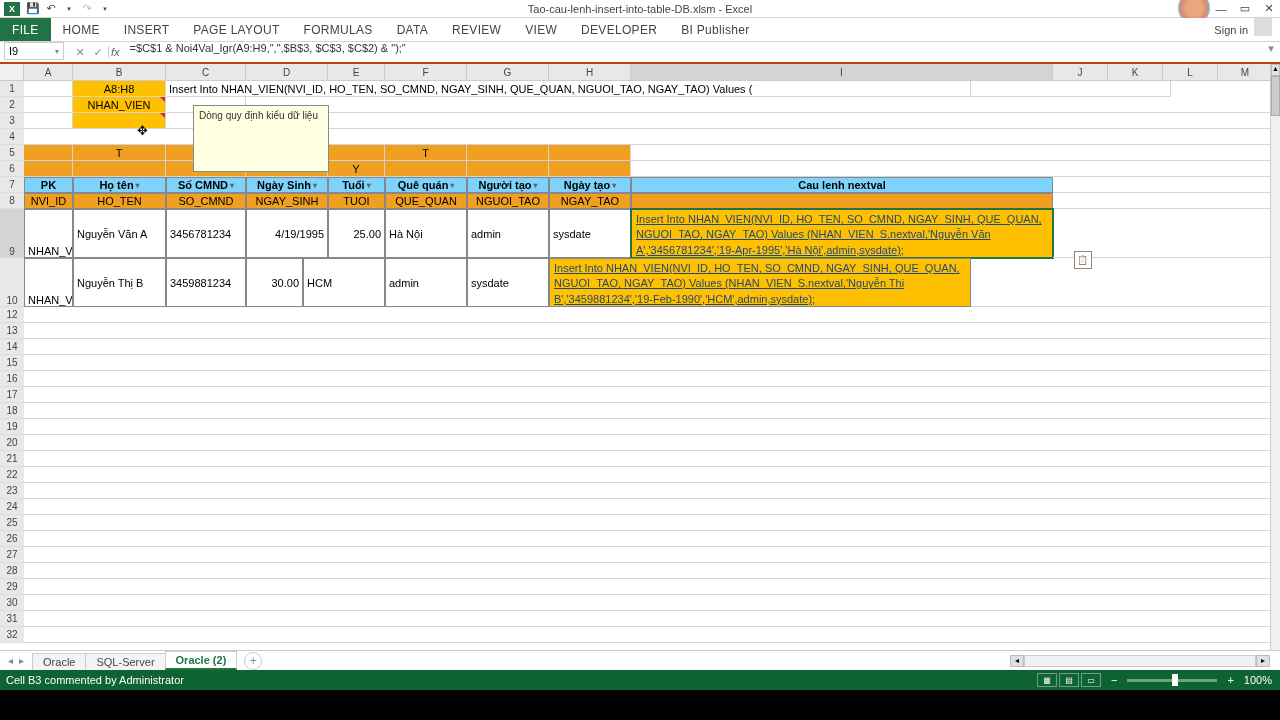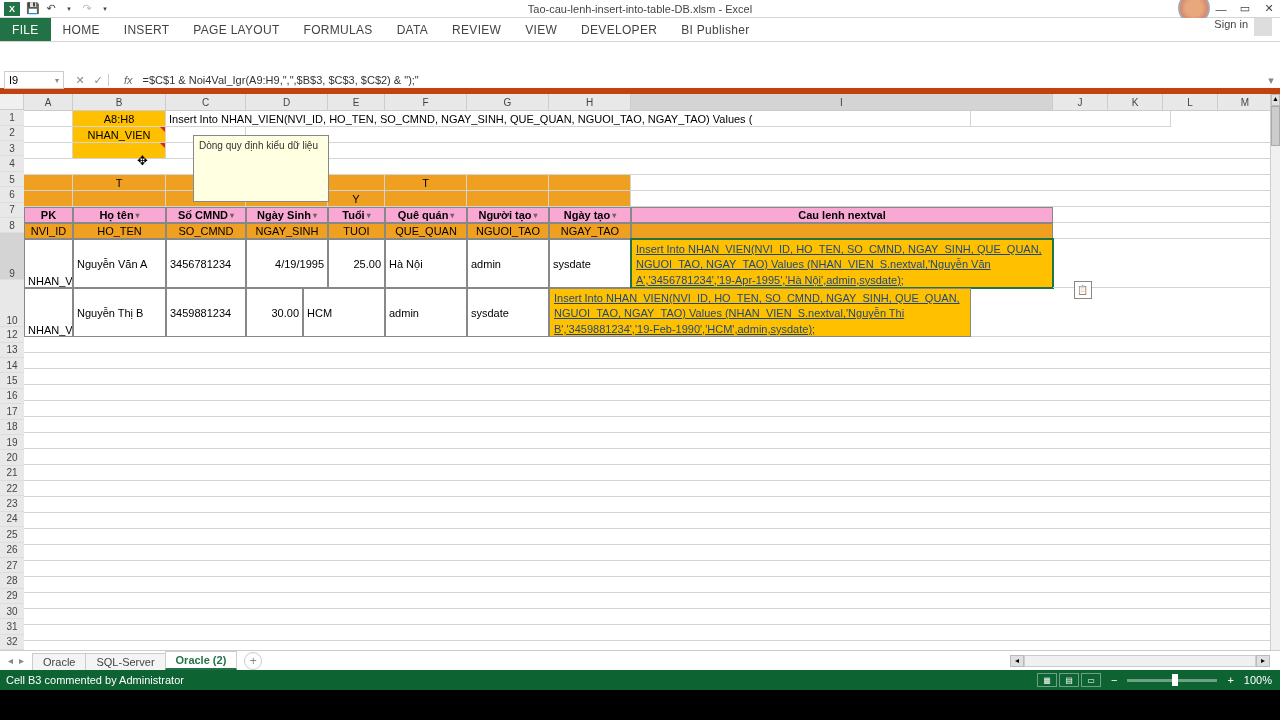--- a/index.html
+++ b/index.html
@@ -13,30 +13,30 @@
 .xl-icon { width: 16px; height: 14px; background: #217346; color: #fff; font-size: 9px; font-weight: bold; display: flex; align-items: center; justify-content: center; margin-right: 4px; }
 .title-text { position: absolute; left: 50%; transform: translateX(-50%); font-size: 11px; color: #444; }
 .win-controls { position: absolute; right: 0; display: flex; align-items: center; gap: 2px; }
 .win-btn { width: 22px; height: 16px; display: flex; align-items: center; justify-content: center; font-size: 11px; color: #444; }
 .user-badge { width: 32px; height: 32px; border-radius: 50%; background: radial-gradient(circle, #e8a87c 40%, #c26868 100%); position: absolute; right: 70px; top: -8px; border: 2px solid #aaa; }
 
 
 .ribbon-tabs { height: 24px; background: #fff; display: flex; align-items: stretch; border-bottom: 1px solid #d4d4d4; position: relative; }
 .tab { padding: 0 12px; display: flex; align-items: center; font-size: 12px; color: #444; text-transform: uppercase; letter-spacing: 0.3px; }
 .tab.file { background: #217346; color: #fff; font-weight: normal; }
-.signin { position: absolute; right: 8px; display: flex; align-items: flex-start; font-size: 11px; color: #444; }
+.signin { position: absolute; right: 8px; display: flex; align-items: flex-end; font-size: 11px; color: #444; }
 .signin-avatar { width: 18px; height: 18px; background: #ddd; margin-left: 6px; }
 
 
-.formula-row { height: 22px; display: flex; align-items: center; border-bottom: 6px solid #c2410c; background: #fff; margin-top: 30px; }
+.formula-row { height: 22px; display: flex; border-bottom: 2px solid #c2410c; background: #fff; }
 .namebox { width: 60px; height: 18px; border: 1px solid #ccc; margin: 0 4px; font-size: 11px; padding: 0 4px; display: flex; align-items: center; justify-content: space-between; }
 .namebox-dd { font-size: 8px; color: #888; }
 .fx-controls { display: flex; align-items: center; gap: 2px; padding: 0 4px; color: #888; }
 .fx-btn { width: 16px; text-align: center; font-size: 11px; }
-.fx-label { font-style: italic; font-size: 11px; color: #666; border-left: 1px solid #ccc; padding-left: 15px; }
+.fx-label { font-style: italic; font-size: 11px; color: #666; border-left: 1px solid #ccc; padding-left: 2px; }
 .formula-input { flex: 1; padding: 0 6px; font-size: 11px; color: #333; }
 .formula-expand { width: 18px; text-align: center; color: #888; }
 
 
 .grid-area { flex: 1; display: flex; position: relative; overflow: hidden; }
 .corner { height: 17px; background: #f0f0f0; border-bottom: 1px solid #ccc; border-right: 1px solid #ccc; }
 .rh { height: 16px; border-bottom: 1px solid #ddd; text-align: center; font-size: 10px; color: #444; display: flex; align-items: center; justify-content: center; background: #e8e8e8; }
 .rh.tall { height: 49px; }
 .rh.active { background: #d4d4d4; }
 
@@ -46,21 +46,21 @@
 .ch.active { background: #d4d4d4; }
 
 .cells { position: relative; }
 .row { display: flex; height: 16px; }
 .row.tall { height: 49px; }
 .cell { border-right: 1px solid #d4d4d4; border-bottom: 1px solid #d4d4d4; font-size: 11px; padding: 0 3px; display: flex; align-items: center; overflow: hidden; white-space: nowrap; }
 .cell.center { justify-content: center; }
 .cell.right { justify-content: flex-end; }
 .cell.yellow { background: #ffc000; }
 .cell.orange { background: #f0a020; color: #000; }
-.cell.header-blue { background: #f9a8d4; font-weight: bold; justify-content: center; border: 1px solid #888; }
+.cell.header-blue { background: #7dd3fc; font-weight: bold; justify-content: center; border: 1px solid #888; }
 .cell.header-blue .dd { font-size: 8px; margin-left: 2px; color: #666; }
 .cell.bordered { border: 1px solid #888; }
 .cell.insert-cell { background: #ffc000; color: #1f497d; text-decoration: underline; white-space: normal; line-height: 1.4; font-size: 11px; align-items: flex-start; padding: 2px 4px; }
 .cell.selected { outline: 2px solid #217346; outline-offset: -1px; }
 
 .w-A{width:49px} .w-B{width:93px} .w-C{width:80px} .w-D{width:82px} .w-E{width:57px} .w-F{width:82px} .w-G{width:82px} .w-H{width:82px} .w-I{width:422px} .w-J{width:55px} .w-K{width:55px} .w-L{width:55px} .w-M{width:55px}
 
 .tooltip { position: absolute; left: 169px; top: 24px; width: 136px; height: 67px; background: #ffffe1; border: 1px solid #888; padding: 3px 5px; font-size: 10px; color: #333; z-index: 10; line-height: 1.3; }
 .cursor-move { position: absolute; left: 113px; top: 42px; font-size: 13px; z-index: 11; }
 

